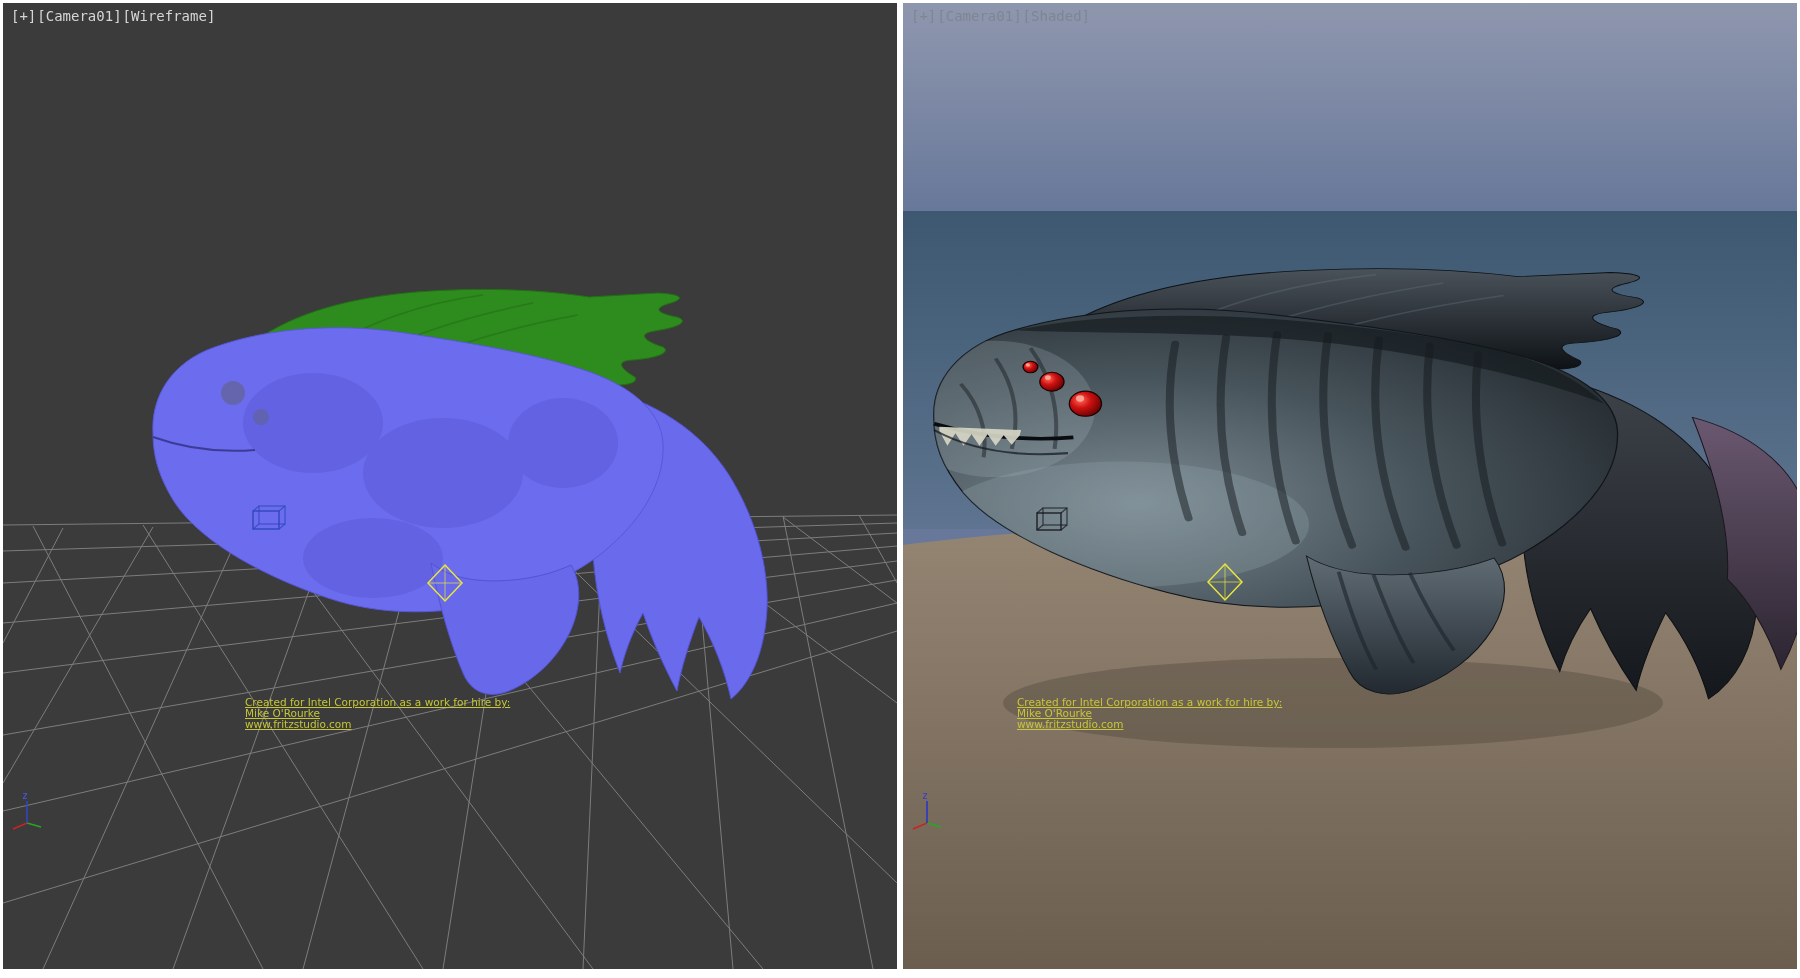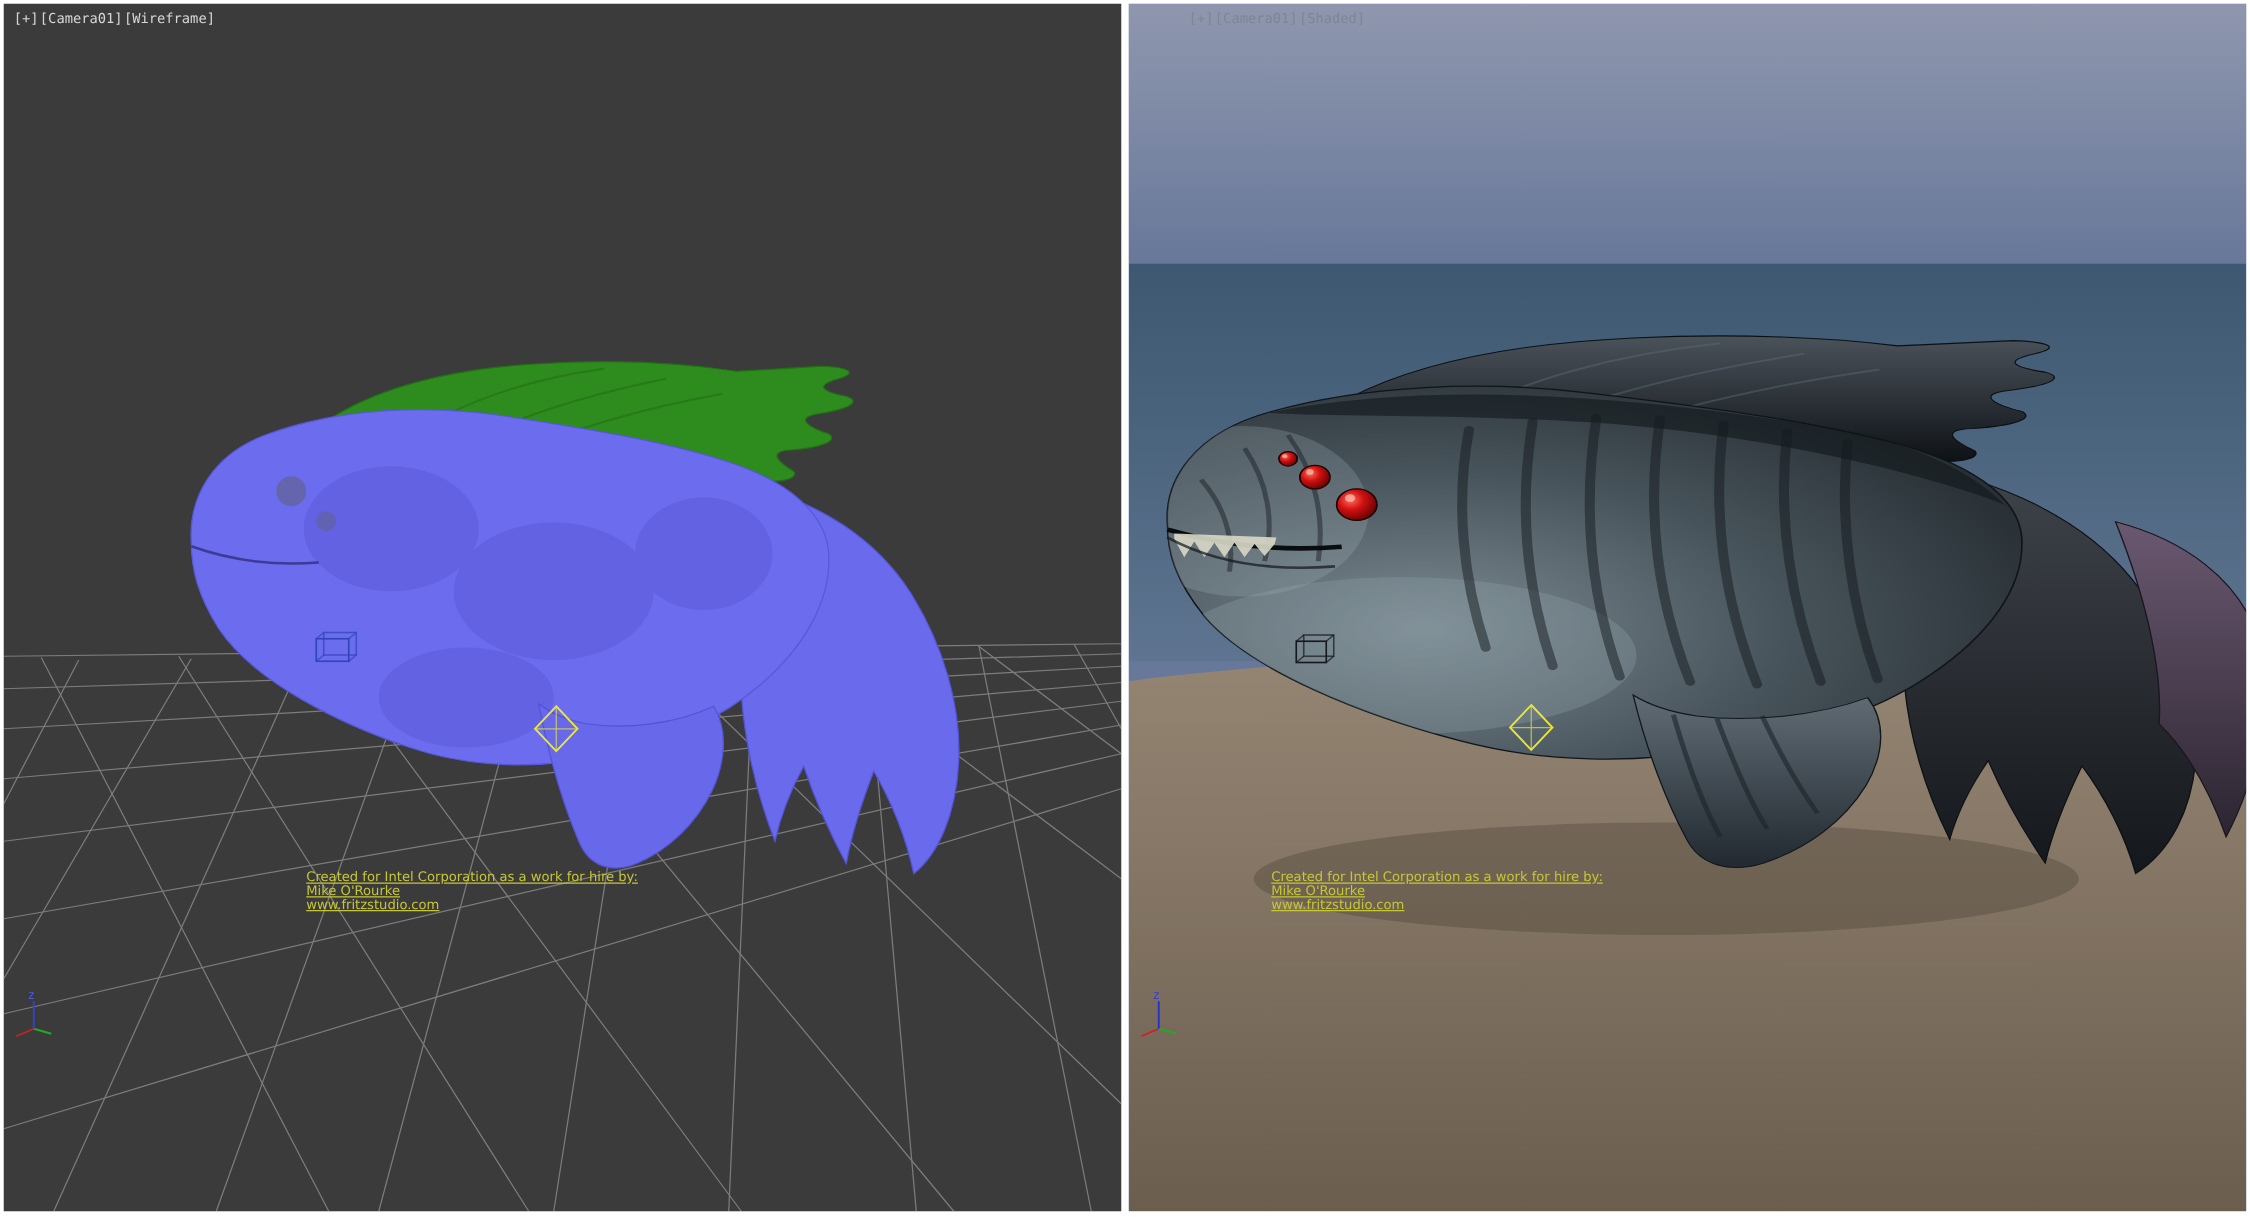--- a/index.html
+++ b/index.html
@@ -3,25 +3,25 @@
 <meta charset="utf-8">
 <style>
   * { margin:0; padding:0; box-sizing:border-box; }
   html,body { width:1800px; height:978px; background:#ffffff; overflow:hidden;
               font-family:"DejaVu Sans", sans-serif; }
   .viewport { position:absolute; top:3px; height:966px; overflow:hidden; }
   #vp-left  { left:3px;   width:894px; background:#3b3b3b; }
   #vp-right { left:903px; width:894px; background:#68789a; }
   .scene { position:absolute; left:0; top:0; }
   .vp-label { position:absolute; top:5px; left:8px; z-index:6;
-              font-family:"DejaVu Sans Mono", monospace; font-size:11px;
+              font-family:"DejaVu Sans Mono", monospace; font-size:14px;
               letter-spacing:0px; cursor:default; user-select:none;text-align:center; }
   .vp-label span { margin-right:1px; }
   .label-light { color:#d6d6d6; }
-  .label-dark  { color:#7e8594;margin-left:40px; }
+  .label-dark  { color:#7e8594; }
   .watermark { position:absolute; z-index:5; color:#c6c636;
                font-family:"DejaVu Sans", sans-serif; font-size:10.5px;
                line-height:11px; pointer-events:none;text-decoration:underline; }
   #vp-left  .watermark { left:242px; top:694px; }
   #vp-right .watermark { left:114px; top:694px; }
   .axis { position:absolute; left:8px; top:786px; z-index:5; }
   .axis text { font-family:"DejaVu Sans Mono", monospace; font-size:10px; }
 </style>
 </head>
 <body>

